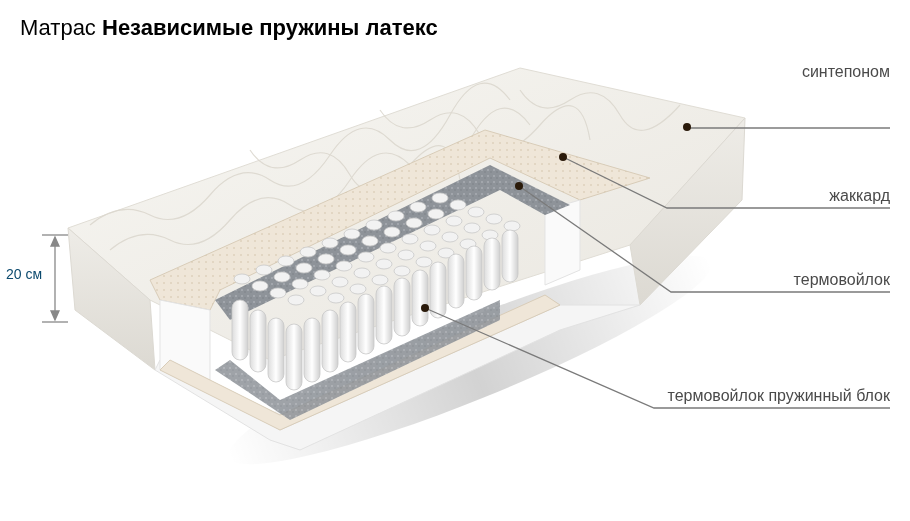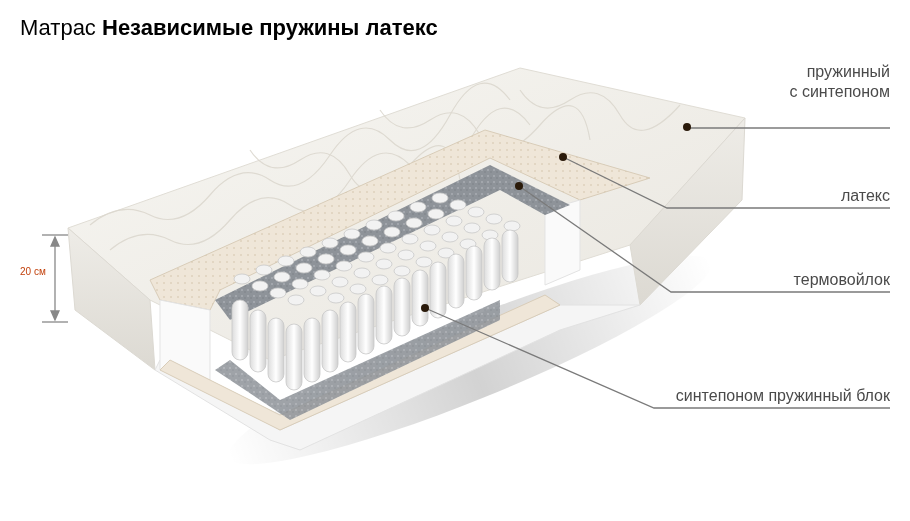--- a/index.html
+++ b/index.html
@@ -2,21 +2,21 @@
 <html><head>
 <meta charset="utf-8">
 <style>
   html, body { margin: 0; padding: 0; background: #ffffff; }
   body { width: 910px; height: 521px; position: relative; overflow: hidden;
          font-family: "Liberation Sans", sans-serif; color: #444; }
   .title { position: absolute; left: 20px; top: 15px; font-size: 22px; color: #000000; white-space: nowrap; }
   .title .bold { font-weight: bold; }
   .diagram { position: absolute; left: 0; top: 0; }
   .label { position: absolute; font-size: 16px; color: #4a4a4a; text-align: right; white-space: nowrap; line-height: 20px; }
-  .dim-label { position: absolute; left: 20px; top: 266px; font-size: 10px; color: #c2410c; }
+  .dim-label { position: absolute; left: 6px; top: 266px; font-size: 14px; color: #0c4a6e; }
 </style>
 </head>
 <body>
 
 <div class="title">
   <span>Матрас</span>
   <span class="bold">Независимые пружины латекс</span>
 </div>
 
 <svg class="diagram" width="910" height="521" viewBox="0 0 910 521" xmlns="http://www.w3.org/2000/svg">
@@ -171,24 +171,23 @@
     <circle cx="687" cy="127" r="4"></circle>
     <circle cx="563" cy="157" r="4"></circle>
     <circle cx="519" cy="186" r="4"></circle>
     <circle cx="425" cy="308" r="4"></circle>
   </g>
 </svg>
 
 <div class="dim-label">20 см</div>
 
 <div class="label" style="right:20px; top:62px;">
-  <div>пружинный</div>
-  <div>с синтепоном</div>
+  <div>синтепоном</div>
 </div>
 <div class="label" style="right:20px; top:186px;">
-  <div>латекс</div>
+  <div>жаккард</div>
 </div>
 <div class="label" style="right:20px; top:270px;margin-left:28px;">
   <div>термовойлок</div>
 </div>
 <div class="label" style="right:20px; top:386px;">
-  <div>синтепоном пружинный блок</div>
+  <div>термовойлок пружинный блок</div>
 </div>
 
 </body></html>

